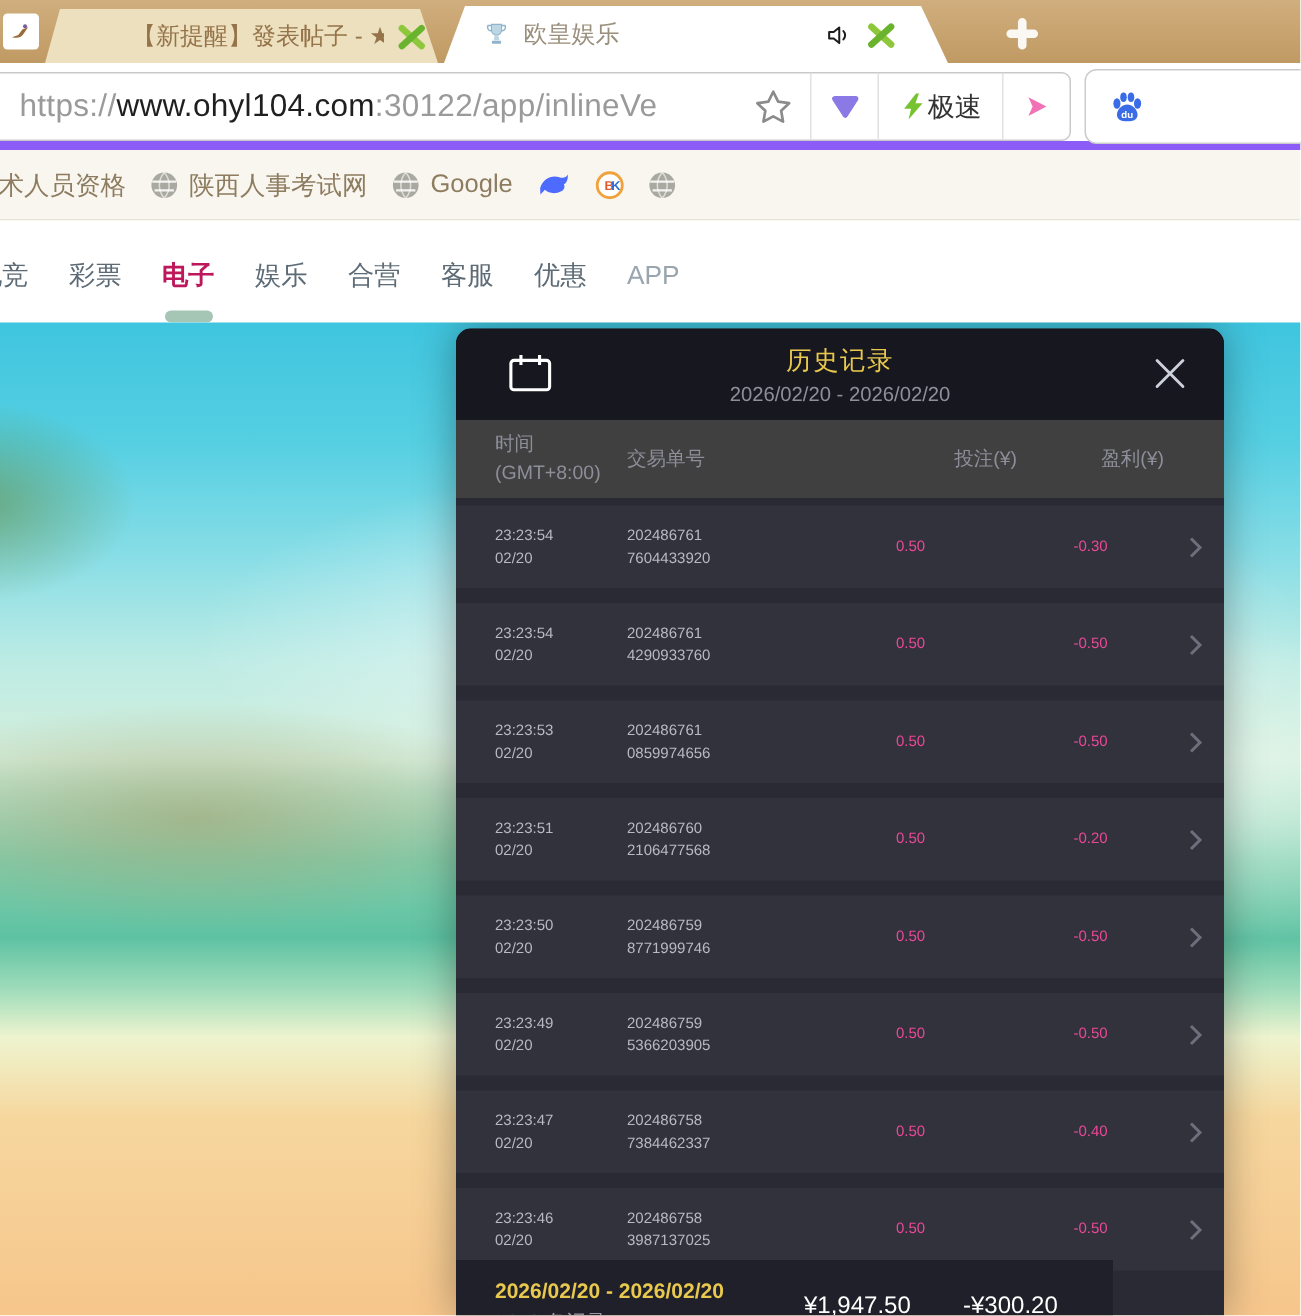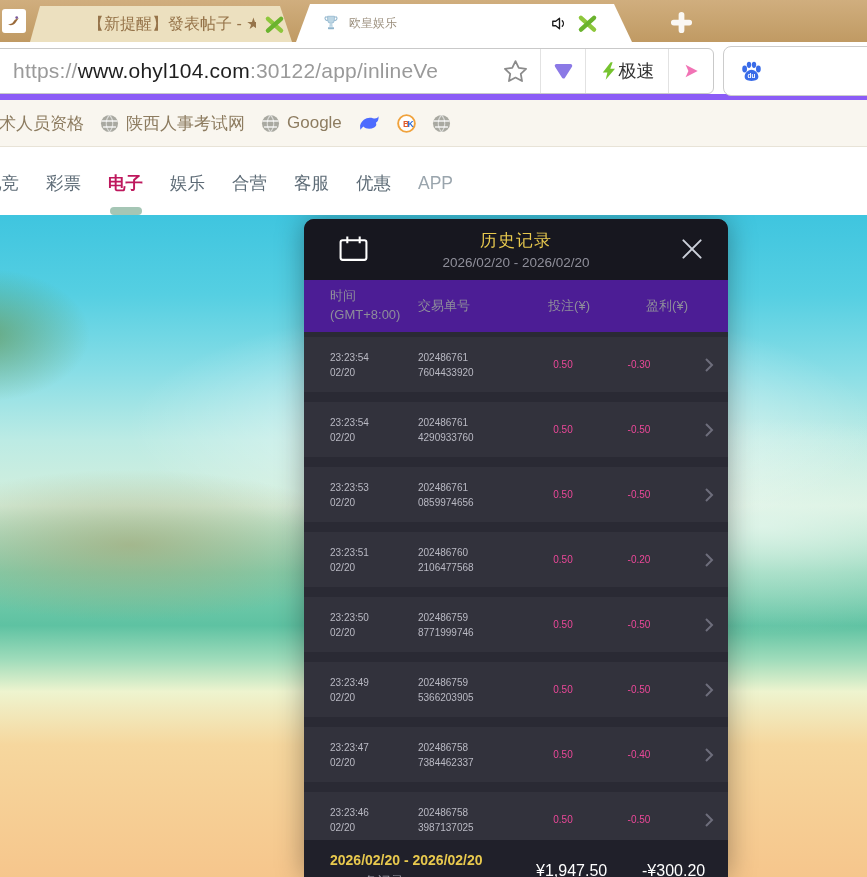--- a/index.html
+++ b/index.html
@@ -15,21 +15,21 @@
   .pinned-favicon{position:absolute;left:2px;top:9px;width:24px;height:24px;
     background:#fff;border-radius:3px;display:flex;align-items:center;justify-content:center;}
   .tab{position:absolute;display:flex;align-items:center;}
   .tab1{left:30px;top:6px;width:262px;height:36px;background:#ece0bf;
     clip-path:polygon(10px 0,calc(100% - 12px) 0,100% 100%,0 100%);
     padding-left:58px;box-sizing:border-box;}
   .tab1-title{color:#96744a;font-size:16px;white-space:nowrap;overflow:hidden;max-width:168px;}
   .tab2{left:296px;top:4px;width:336px;height:38px;background:#fff;
     clip-path:polygon(14px 0,calc(100% - 18px) 0,100% 100%,0 100%);
     padding-left:26px;box-sizing:border-box;}
-  .tab2-title{color:#9a8e7c;font-size:12px;margin-left:9px;white-space:nowrap;}
+  .tab2-title{color:#9a8e7c;font-size:16px;margin-left:9px;white-space:nowrap;}
   .tab-icon{margin-left:8px;flex:none;}
   .tab2-spacer{flex:1;}
   .speaker{margin-right:8px;}
   .tab2-ext{margin-right:34px;}
   .newtab{position:absolute;left:668px;top:9px;width:26px;height:26px;
     display:flex;align-items:center;justify-content:center;cursor:pointer;}
   
   .addressbar{position:absolute;left:0;top:42px;width:867px;height:58px;background:#fff;
     border-bottom:6px solid #8b5cf6;box-sizing:border-box;}
   .url-field{position:absolute;left:-8px;top:6px;width:722px;height:46px;background:#fff;
@@ -65,32 +65,32 @@
     background:
       radial-gradient(ellipse 150px 95px at -15px 120px, rgba(96,130,44,0.55), rgba(96,130,44,0) 70%),
       radial-gradient(ellipse 330px 105px at 130px 330px, rgba(163,163,113,0.65), rgba(163,163,113,0) 72%),
       radial-gradient(ellipse 520px 170px at 58% 32%, rgba(255,255,255,0.70), rgba(255,255,255,0) 72%),
       radial-gradient(ellipse 430px 150px at 88% 47%, rgba(232,248,240,0.75), rgba(232,248,240,0) 72%),
       linear-gradient(180deg,
         #3fc5df 0%, #55cfe2 12%, #8adee6 24%, #bcebe4 34%,
         #d5efdc 44%, #7fcfae 54%, #5ec2a2 62%, #9ddbba 67%,
         #eef4cf 72%, #f6d79e 80%, #f6c68c 100%);}
   
-  .modal{position:absolute;left:304px;top:4px;width:424px;height:658px;
+  .modal{position:absolute;left:304px;top:4px;width:512px;height:658px;
     background:#2a2a34;border-radius:10px 10px 0 0;overflow:hidden;
     box-shadow:0 0 28px rgba(0,0,0,0.35);}
   .m-header{position:relative;height:61px;background:#17171f;
     display:flex;flex-direction:column;align-items:center;justify-content:center;}
   .m-cal{position:absolute;left:34px;top:15px;cursor:pointer;}
   .m-close{position:absolute;right:22px;top:16px;cursor:pointer;}
   .m-title{font-size:17px;color:#e8c94e;letter-spacing:1px;}
   .m-sub{font-size:13.5px;color:#8f8f9a;margin-top:3px;}
   .mgrid{display:grid;grid-template-columns:88px 118px 1fr 98px 30px;
     padding:0 10px 0 26px;align-items:center;box-sizing:border-box;}
-  .m-cols{height:52px;background:#4c1d95;font-size:13px;color:#8e8e9a;}
+  .m-cols{height:52px;background:#404040;font-size:13px;color:#8e8e9a;}
   .m-cols .c-right{text-align:right;}
   .col-time{line-height:1.45;}
   .m-rows{margin-top:5px;}
   .m-row{height:55px;margin-bottom:10px;background:#32323c;font-size:10px;color:#b9b9c3;cursor:pointer;}
   .cell-two{line-height:1.5;}
   .cell-right{text-align:center;color:#ec4899;}
   .cell-chev{display:flex;justify-content:flex-end;padding-right:4px;}
   .m-footer{position:absolute;left:0;top:621px;width:438px;height:56px;background:#20202a;
     display:grid;grid-template-columns:206px 1fr 98px 30px;
     padding:6px 10px 0 26px;box-sizing:border-box;align-items:center;}

